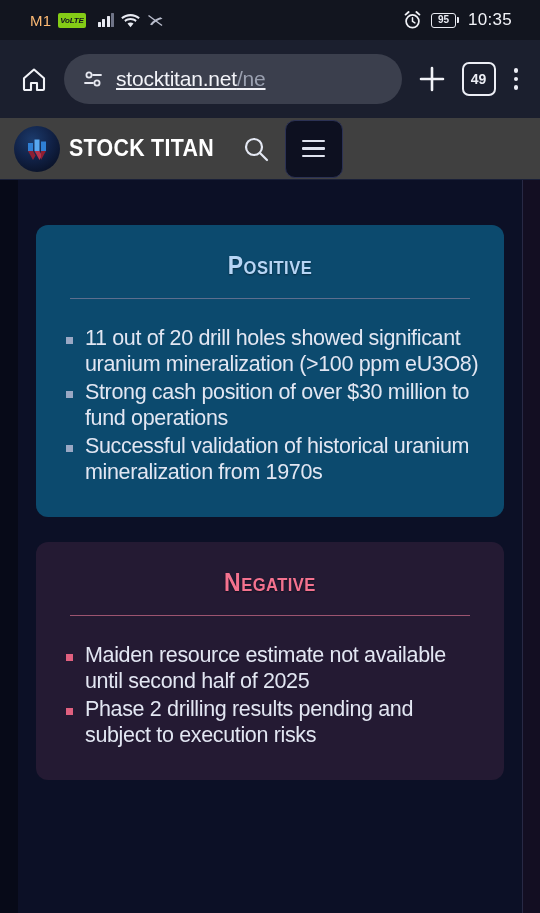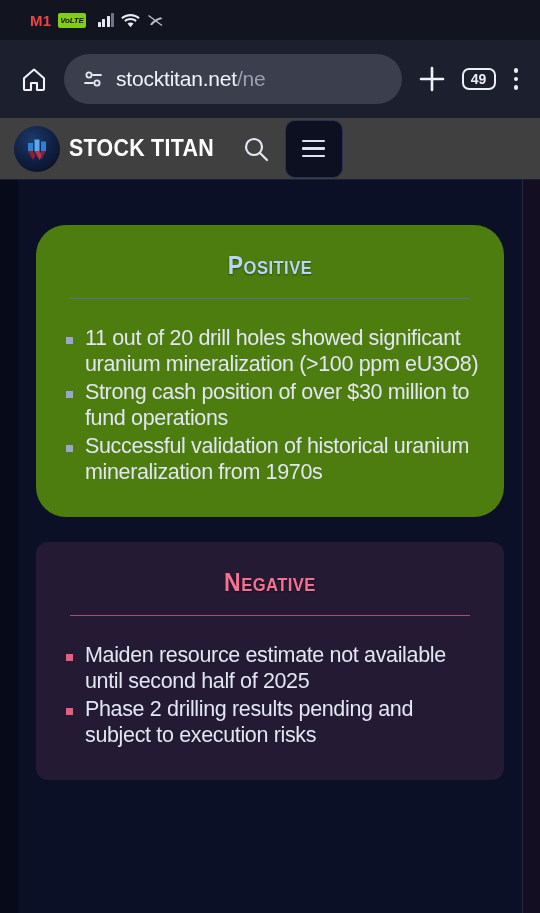--- a/index.html
+++ b/index.html
@@ -12,21 +12,21 @@
   }
   .phone { position:relative; width:540px; height:913px; overflow:hidden; background:#070a18; }
 
   
   .statusbar {
     height:40px; display:flex; align-items:center;
     padding:0 14px; background:#12151f; color:#e8eaf2;
   }
   .sb-left { display:flex; align-items:center; gap:7px; padding-left:16px; }
   .sb-right { display:flex; align-items:center; gap:9px; margin-left:auto; padding-right:14px; }
-  .carrier { font-size:15px; letter-spacing:.2px; color:#ef4444; font-weight:700; }
+  .carrier { font-size:15px; letter-spacing:.2px; color:#fdba74; font-weight:400; }
   .volte {
     background:#84cc16; color:#12151f; border-radius:2px;
     font-size:8px; font-weight:700; line-height:1;
     padding:3px 2px 2px; letter-spacing:-.2px;
     display:inline-flex; align-items:center; height:15px;font-style:italic;
   }
   .bars { display:flex; align-items:flex-end; gap:1.5px; height:14px; margin-left:5px; }
   .bars i { width:3px; background:#e8eaf2; border-radius:.5px; display:block; }
   .bars i:nth-child(1){height:5px;} .bars i:nth-child(2){height:8px;}
   .bars i:nth-child(3){height:11px;} .bars i:nth-child(4){height:14px; background:#6f7487;}
@@ -49,25 +49,25 @@
   }
   .bb-icon { flex:0 0 auto; display:flex; align-items:center; justify-content:center;
              width:40px; height:40px; cursor:pointer; }
   .urlpill {
     flex:1 1 auto; height:50px; background:#3b3f4d;
     border-radius:25px; display:flex; align-items:center;
     gap:10px; padding:0 18px; min-width:0; cursor:text;
   }
   .urltext {
     font-size:21px; color:#f2f3f8; white-space:nowrap;
-    overflow:hidden; letter-spacing:-.2px;
+    overflow:hidden; letter-spacing:-.2px;text-decoration:underline;
   }
   .urltext .dim { color:#9aa0b0; }
   .tabcount {
-    width:34px; height:22px; border:2.4px solid #eceef5; border-radius:7px;
+    width:34px; height:34px; border:2.4px solid #eceef5; border-radius:7px;
     display:flex; align-items:center; justify-content:center;
     font-size:14px; font-weight:700; color:#eceef5; cursor:pointer;
   }
   .dots { display:flex; flex-direction:column; gap:4px; padding:0 8px; cursor:pointer; }
   .dots i { width:4.5px; height:4.5px; border-radius:50%; background:#eceef5; display:block; }
 
   
   .siteheader {
     height:62px; background:#404040;
     display:flex; align-items:center; gap:0; padding:0 14px;
@@ -103,21 +103,21 @@
   }
   .gutter-l { position:absolute; left:0; top:0; bottom:0; width:18px; background:#070a18; }
   .gutter-r { position:absolute; right:0; top:0; bottom:0; width:18px; background:#130e22; }
   .scroll-line { position:absolute; right:17px; top:0; bottom:0; width:1px; background:#3a3f63; opacity:.55; }
   .content { position:absolute; left:18px; right:18px; top:0; bottom:0; padding:0 18px; }
 
   .card {
     border-radius:12px; padding:26px 24px 30px;
     margin-bottom:25px;
   }
-  .card.positive { background:#4d7c0f; margin-top:45px;border-radius:30px; }
+  .card.positive { background:#0c4a6e; margin-top:45px; }
   .card.negative { background:#241a33; }
 
   .card-title {
     text-align:center;
     font-family:"Liberation Sans Narrow","Liberation Sans", sans-serif;
     font-weight:700; font-size:25px;
     font-variant:small-caps; letter-spacing:.5px;
     transform:scaleX(.92);
   }
   .card.positive .card-title { color:#b7d5f5; text-shadow:0 1px 2px rgba(0,0,0,.45); }
@@ -161,20 +161,36 @@
           <path d="M9.5 7.1c1.9 0 3.6.7 4.9 1.8l1.3-1.6c-1.7-1.4-3.8-2.2-6.2-2.2S5 5.9 3.3 7.3l1.3 1.6c1.3-1.1 3-1.8 4.9-1.8z" fill="#e8eaf2"></path>
           <path d="M9.5 14.3l3-3.7c-.8-.7-1.9-1.1-3-1.1s-2.2.4-3 1.1l3 3.7z" fill="#e8eaf2"></path>
         </svg>
       </span>
       <span style="display:flex;align-items:center;">
         <svg width="17" height="15" viewBox="0 0 17 15">
           <path d="M3 11.5C5.5 8 9 5.5 13.5 4.2l2 1.6C11 7 7.5 9 5 12.2z" fill="#b9bdcc"></path>
           <path d="M1.5 2.5l13.5 10" stroke="#b9bdcc" stroke-width="1.4"></path>
         </svg>
       </span>
+    </div>
+    <div class="sb-right">
+      <span style="display:flex;align-items:center;">
+        <svg width="19" height="19" viewBox="0 0 19 19">
+          <circle cx="9.5" cy="10.3" r="6.4" fill="none" stroke="#f0f1f6" stroke-width="1.7"></circle>
+          <path d="M9.5 6.8v3.6l2.4 1.5" stroke="#f0f1f6" stroke-width="1.5" fill="none" stroke-linecap="round"></path>
+          <path d="M2.6 3.6L5.6 1M16.4 3.6L13.4 1" stroke="#f0f1f6" stroke-width="1.9" stroke-linecap="round"></path>
+        </svg>
+      </span>
+      <span class="batt">
+        <span class="batt-body">
+            <span class="batt-num">95</span>
+          </span>
+        <span class="batt-tip"></span>
+      </span>
+      <span class="clock-time">10:35</span>
     </div>
   </div>
 
   <div class="browserbar">
     <span class="bb-icon">
       <svg width="30" height="30" viewBox="0 0 30 30">
         <path d="M5 14.2L15 5.5l10 8.7V25a1 1 0 0 1-1 1h-6v-7h-6v7H6a1 1 0 0 1-1-1z" fill="none" stroke="#f2f3f8" stroke-width="2.1" stroke-linejoin="round"></path>
       </svg>
     </span>
 

